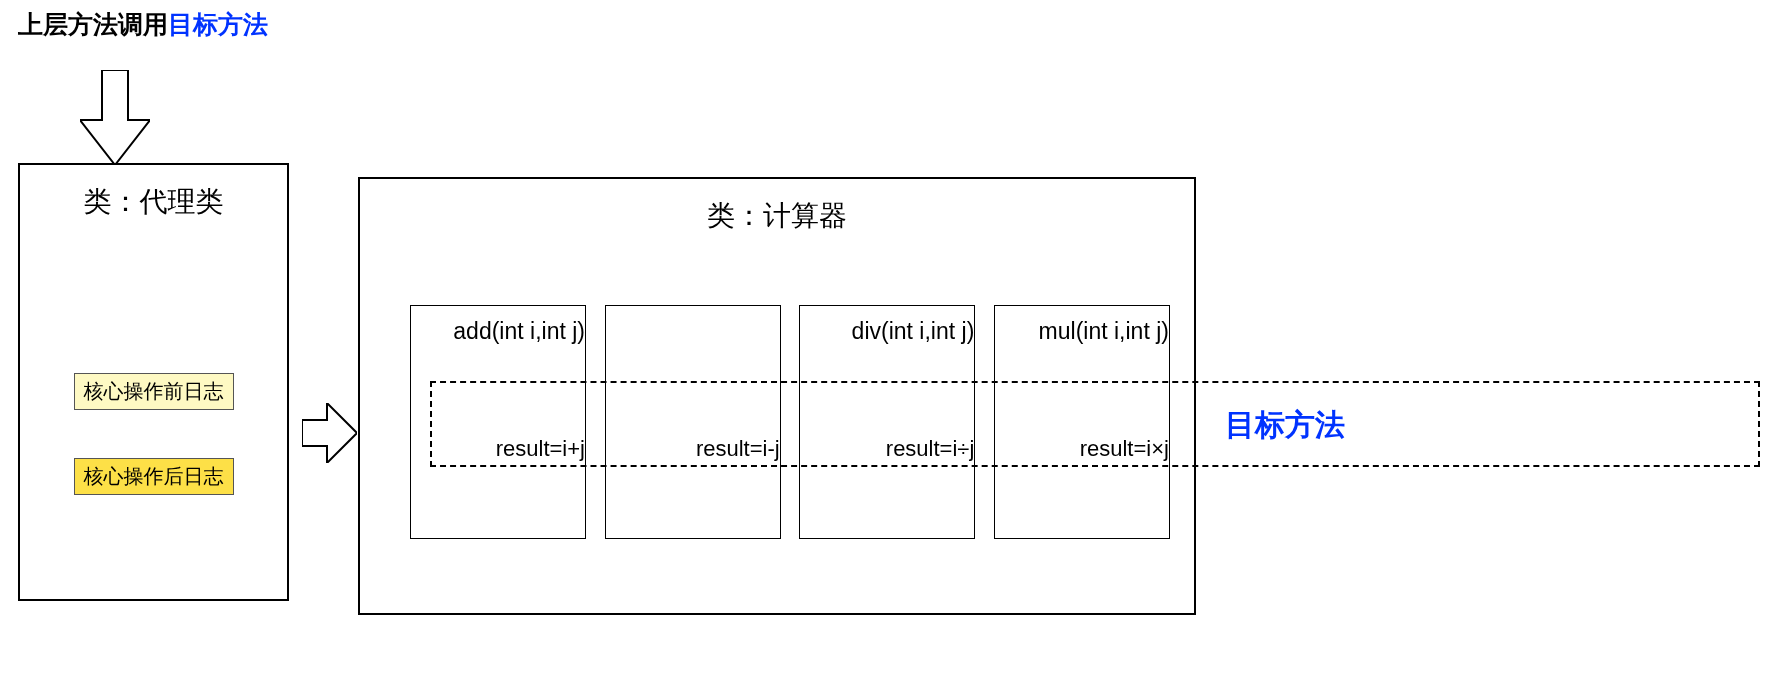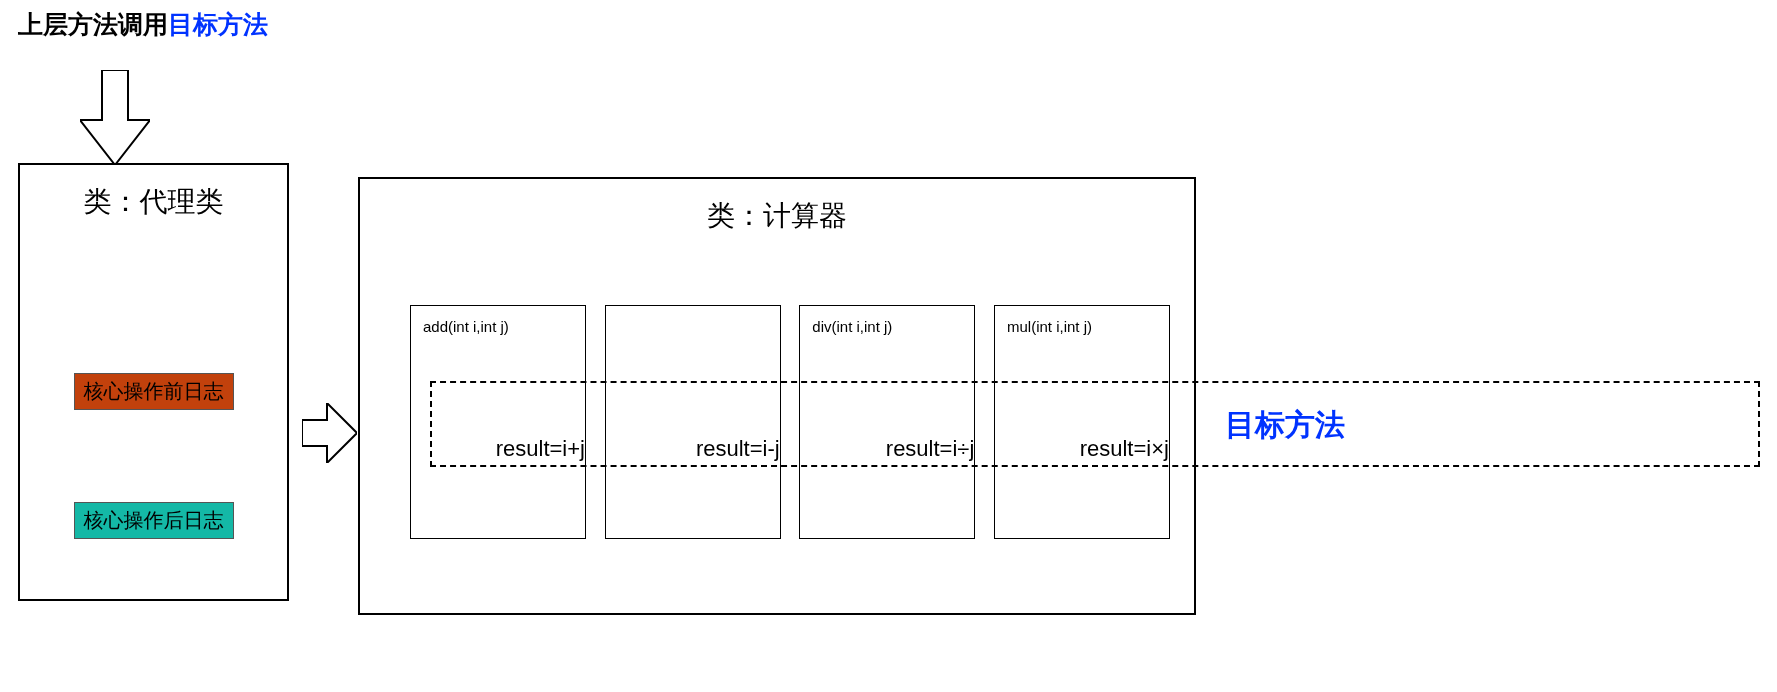--- a/index.html
+++ b/index.html
@@ -44,22 +44,22 @@
     margin-top: 18px;
   }
   .log-before, .log-after {
     width: 160px;
     margin: 0 auto;
     border: 1px solid #555;
     text-align: center;
     font-size: 20px;
     padding: 4px 0;
   }
-  .log-before { background: #c2410c; margin-top: 152px; }
-  .log-after  { background: #14b8a6; margin-top: 92px; }
+  .log-before { background: #fef9c3; margin-top: 152px; }
+  .log-after  { background: #fde047; margin-top: 48px; }
   .calc-box {
     position: absolute;
     top: 177px;
     left: 358px;
     width: 838px;
     height: 438px;
     border: 2px solid #000;
   }
   .calc-title {
     text-align: center;
@@ -74,22 +74,22 @@
     display: flex;
     justify-content: space-between;
   }
   .method {
     width: 176px;
     height: 234px;
     border: 1.5px solid #000;
     position: relative;
   }
   .method-sig {
-    font-size: 15px;
-    text-align: left;
+    font-size: 23px;
+    text-align: right;
     padding: 12px 0 0 12px;
   }
   .method-body {
     font-size: 22px;
     text-align: right;
     position: absolute;
     top: 130px;
     width: 100%;
   }
   .dashed {

